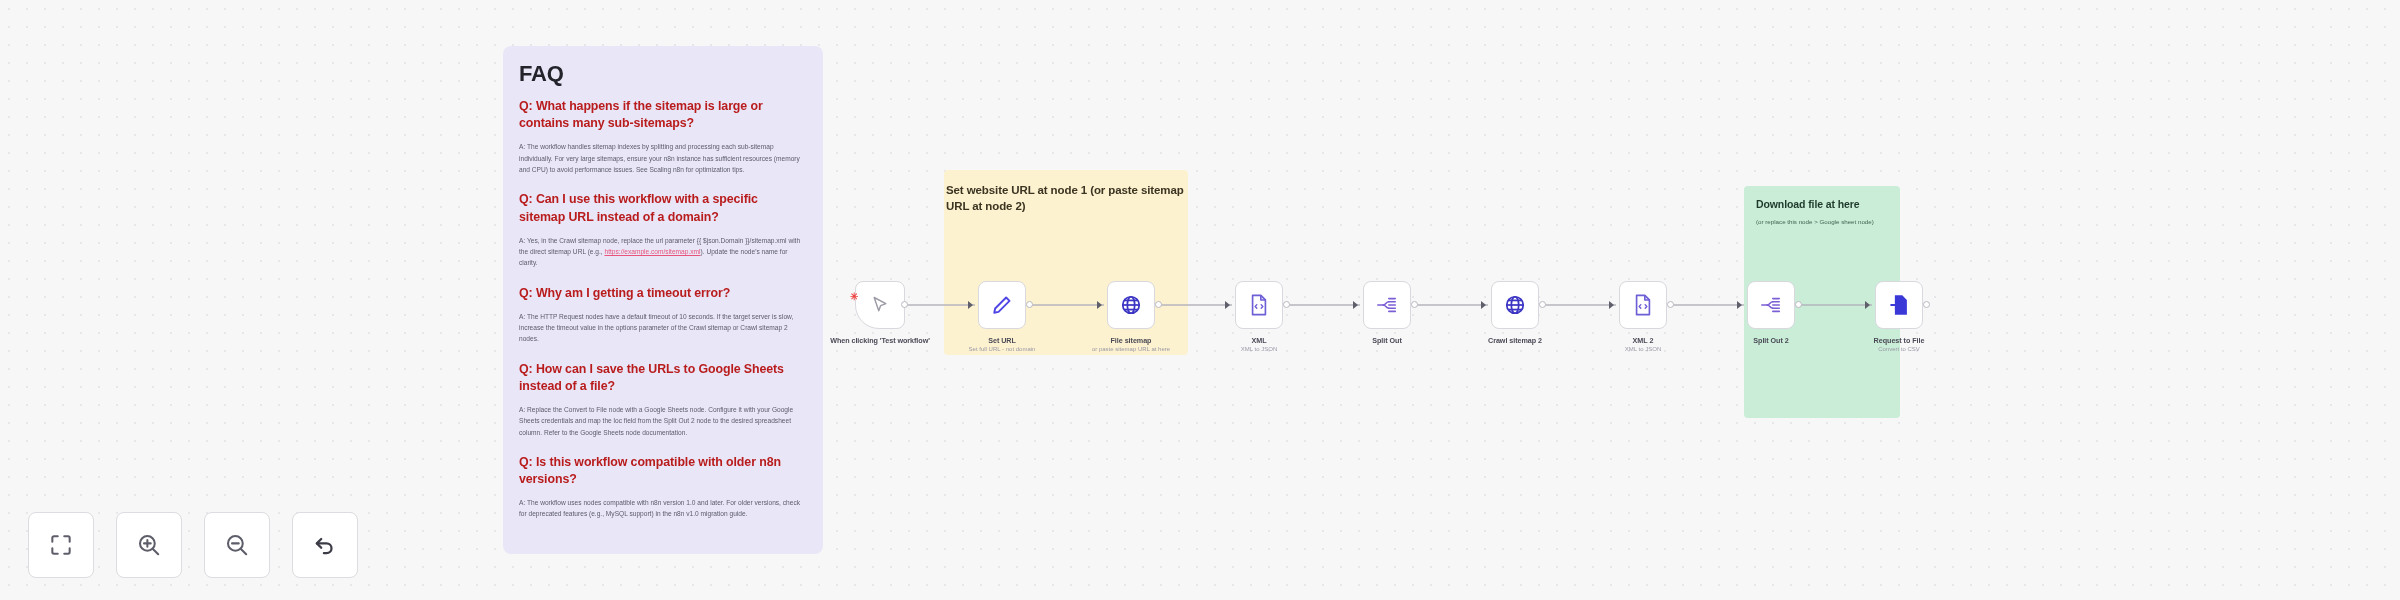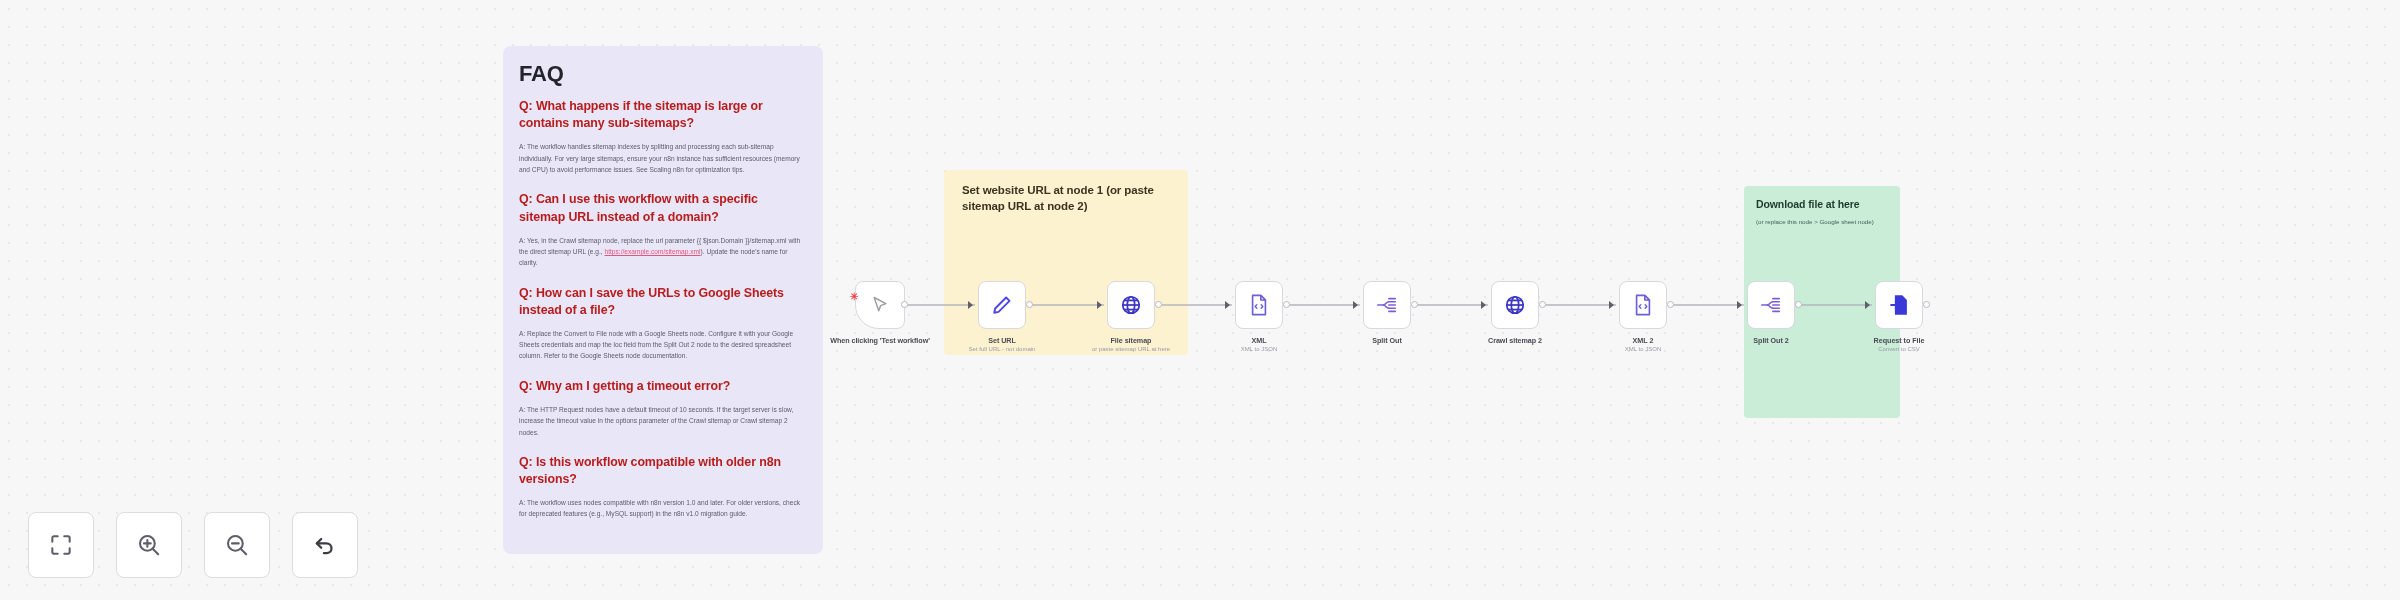--- a/index.html
+++ b/index.html
@@ -74,21 +74,21 @@
     position: absolute;
     box-sizing: border-box;
     border-radius: 4px;
   }
   #sticky-yellow {
     left: 944px;
     top: 170px;
     width: 244px;
     height: 185px;
     background: #fdf2cf;
-    padding: 12px 18px;
+    padding: 12px 2px;
   }
   #sticky-yellow .st-title {
     font-size: 11.5px;
     font-weight: 700;
     color: #3b3422;
     line-height: 1.42;
     margin: 0;
     letter-spacing: -0.1px;
   }
   #sticky-green {
@@ -225,27 +225,27 @@
       <p class="q">Q: What happens if the sitemap is large or contains many sub-sitemaps?</p>
       <p class="a"><span>A: The workflow handles sitemap indexes by splitting and processing each sub-sitemap individually. For very large sitemaps, ensure your n8n instance has sufficient resources (memory and CPU) to avoid performance issues. See Scaling n8n for optimization tips.</span></p>
     </div>
 
     <div class="qa">
       <p class="q">Q: Can I use this workflow with a specific sitemap URL instead of a domain?</p>
       <p class="a"><span>A: Yes, in the Crawl sitemap node, replace the url parameter {{ $json.Domain }}/sitemap.xml with the direct sitemap URL (e.g., </span><span class="lnk">https://example.com/sitemap.xml</span><span>). Update the node's name for clarity.</span></p>
     </div>
 
     <div class="qa">
+      <p class="q">Q: Why am I getting a timeout error?</p>
+      <p class="a"><span>A: The HTTP Request nodes have a default timeout of 10 seconds. If the target server is slow, increase the timeout value in the options parameter of the Crawl sitemap or Crawl sitemap 2 nodes.</span></p>
+    </div>
+
+    <div class="qa">
       <p class="q">Q: How can I save the URLs to Google Sheets instead of a file?</p>
       <p class="a"><span>A: Replace the Convert to File node with a Google Sheets node. Configure it with your Google Sheets credentials and map the loc field from the Split Out 2 node to the desired spreadsheet column. Refer to the Google Sheets node documentation.</span></p>
-    </div>
-
-    <div class="qa">
-      <p class="q">Q: Why am I getting a timeout error?</p>
-      <p class="a"><span>A: The HTTP Request nodes have a default timeout of 10 seconds. If the target server is slow, increase the timeout value in the options parameter of the Crawl sitemap or Crawl sitemap 2 nodes.</span></p>
     </div>
 
     <div class="qa">
       <p class="q">Q: Is this workflow compatible with older n8n versions?</p>
       <p class="a"><span>A: The workflow uses nodes compatible with n8n version 1.0 and later. For older versions, check for deprecated features (e.g., MySQL support) in the n8n v1.0 migration guide.</span></p>
     </div>
   </div>
 
   <div id="sticky-yellow" class="sticky">
     <p class="st-title">Set website URL at node 1 (or paste sitemap URL at node 2)</p>

